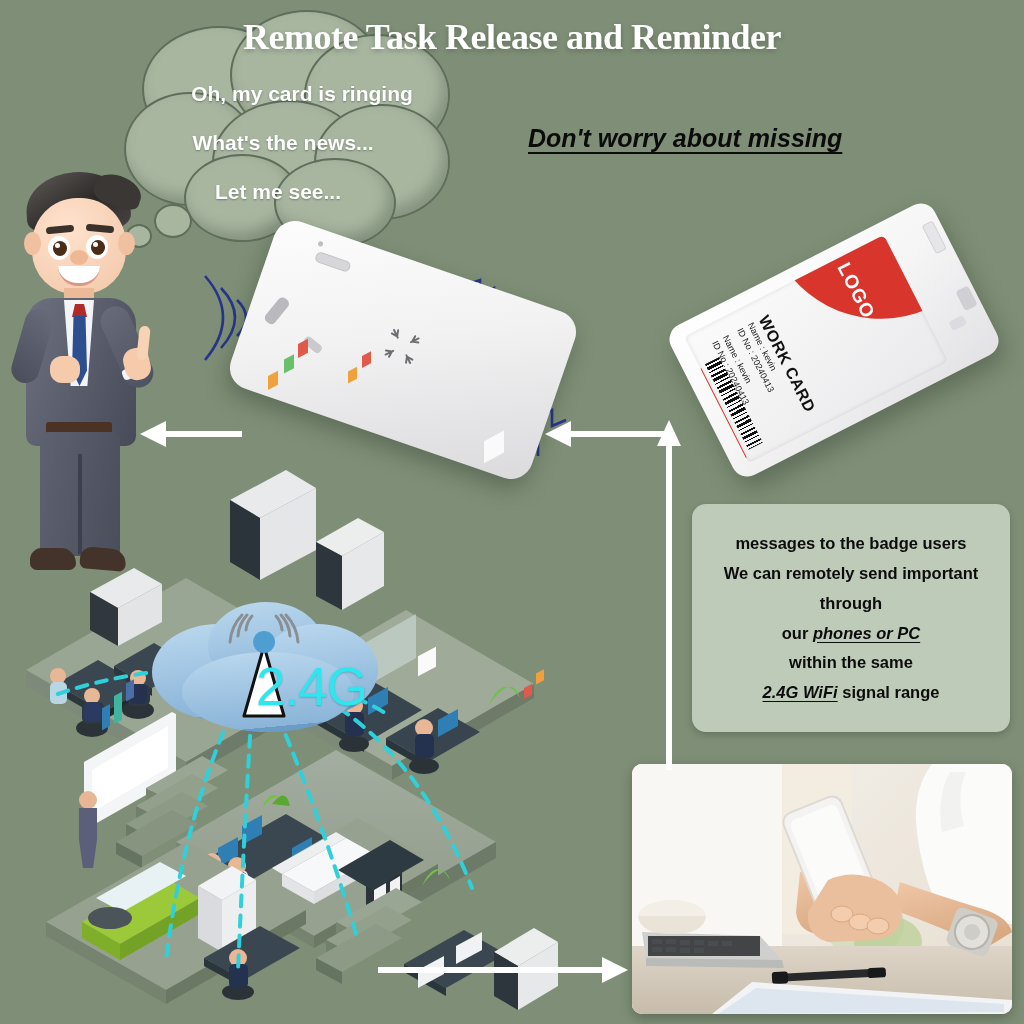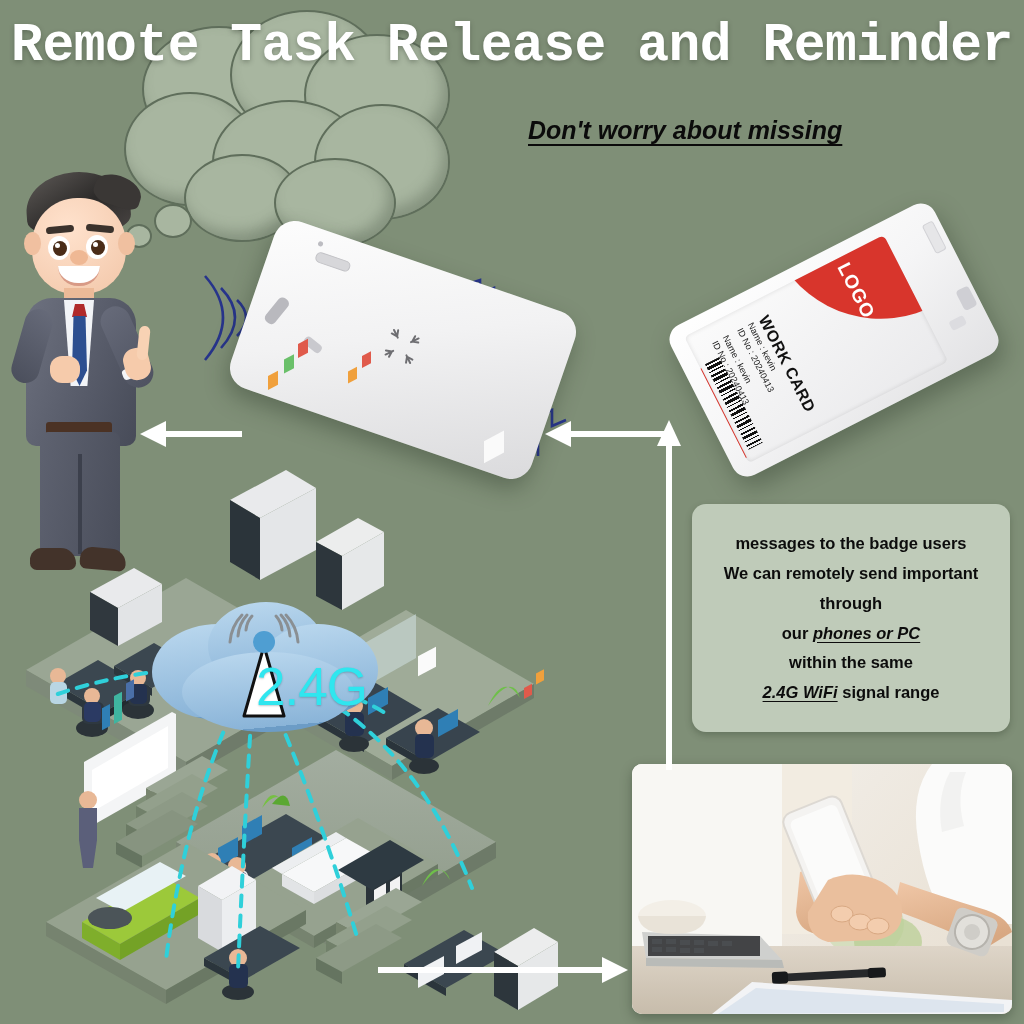--- a/index.html
+++ b/index.html
@@ -13,39 +13,39 @@
 
   
   .bubble-wrap{position:absolute;left:118px;top:8px;width:360px;height:230px;}
   .blob{position:absolute;background:#a8b6a0;border:2px solid #5f6e5b;border-radius:50%;
         box-shadow:inset -6px -8px 14px rgba(90,105,86,.45);}
   .bubble-tail{position:absolute;background:#a8b6a0;border:2px solid #5f6e5b;border-radius:50%;}
 
   
   .title{
     position:absolute;left:0;right:0;top:16px;text-align:center;
-    color:#ffffff;font-size:53px;font-weight:bold;letter-spacing:-.5px;
+    color:#ffffff;font-size:36px;font-weight:bold;letter-spacing:-.5px;
     text-shadow:0 2px 5px rgba(40,50,38,.35);
-    font-family:Liberation Mono, monospace;
+    font-family:Liberation Serif, serif;
   }
   .bubble-lines{position:absolute;left:128px;top:82px;width:340px;text-align:center;}
   .bubble-lines div{
     color:#fff;font-size:21px;font-weight:bold;margin-bottom:25px;
     text-shadow:0 1px 2px rgba(60,72,56,.5);
   }
   .bl-1{padding-left:8px;}
   .bl-2{padding-right:30px;}
   .bl-3{padding-right:40px;}
 
   
   .headline{position:absolute;left:528px;top:116px;width:420px;}
   .headline div{
     color:#0b0b0b;font-size:25px;font-weight:bold;font-style:italic;
     text-decoration:underline;text-underline-offset:5px;
-    margin-bottom:24px;line-height:1.15;white-space:nowrap;
+    margin-bottom:24px;line-height:1.15;white-space:nowrap;margin-top:8px;
   }
 
   
   .man{position:absolute;left:2px;top:170px;width:170px;height:420px;}
   .m-hair{position:absolute;left:24px;top:2px;width:104px;height:62px;background:linear-gradient(150deg,#5e5a57 0%,#2c2a29 55%,#494543 100%);border-radius:55% 60% 35% 40%/70% 70% 30% 30%;transform:rotate(-4deg);}
   .m-hair2{position:absolute;left:92px;top:6px;width:48px;height:30px;background:#3a3735;border-radius:50% 60% 30% 40%;transform:rotate(18deg);}
   .m-head{position:absolute;left:30px;top:28px;width:94px;height:96px;background:radial-gradient(circle at 38% 32%,#ffe2cd,#f2c6a8);border-radius:48% 48% 45% 45%;}
   .m-ear{position:absolute;top:62px;width:17px;height:23px;background:#f0c0a0;border-radius:50%;}
   .m-ear.l{left:22px;}
   .m-ear.r{left:116px;}
@@ -186,20 +186,25 @@
     <div class="blob" style="left:94px;top:92px;width:150px;height:120px;"></div>
     <div class="blob" style="left:196px;top:96px;width:132px;height:112px;"></div>
     <div class="blob" style="left:66px;top:146px;width:112px;height:84px;"></div>
     <div class="blob" style="left:156px;top:150px;width:118px;height:86px;"></div>
     <div class="bubble-tail" style="left:36px;top:196px;width:34px;height:30px;"></div>
     <div class="bubble-tail" style="left:8px;top:216px;width:22px;height:20px;"></div>
   </div>
 
   <div class="title">Remote Task Release and Reminder</div>
 
+  <div class="bubble-lines">
+    <div class="bl-1">Oh, my card is ringing</div>
+    <div class="bl-2">What's the news...</div>
+    <div class="bl-3">Let me see...</div>
+  </div>
 
   <div class="headline">
     <div>Don't worry about missing </div>
   </div>
 
   <div class="man">
     <div class="m-hair"></div>
     <div class="m-hair2"></div>
     <div class="m-head"></div>
     <div class="m-ear l"></div>

